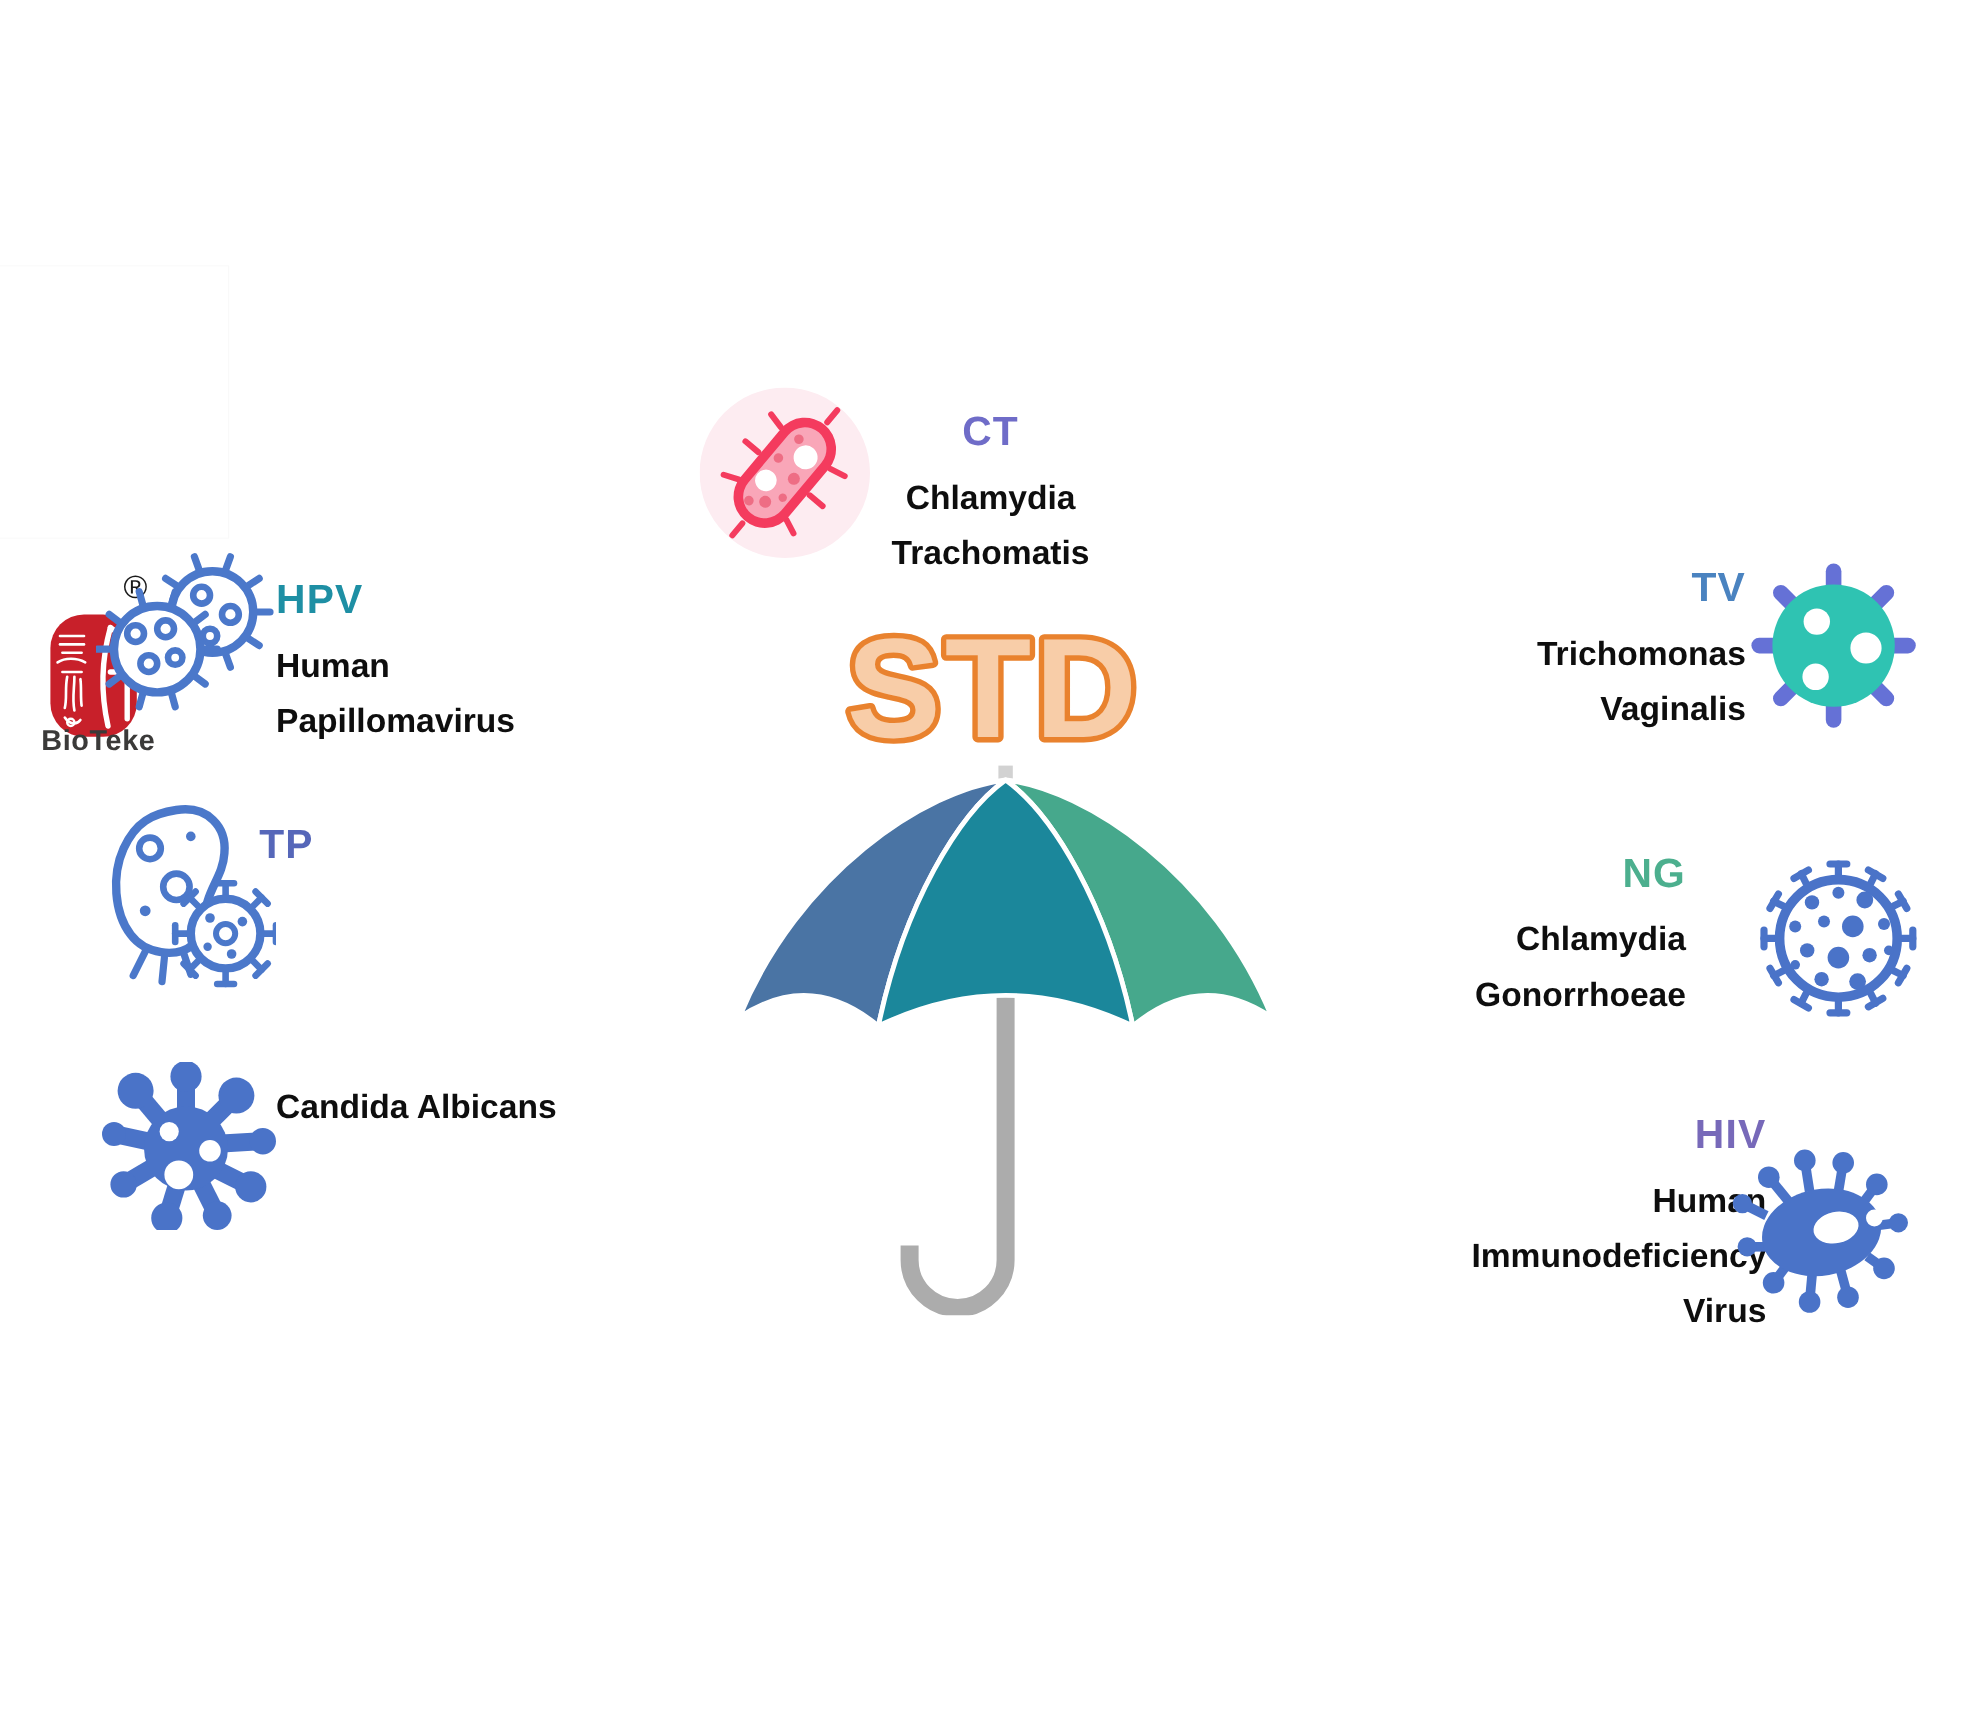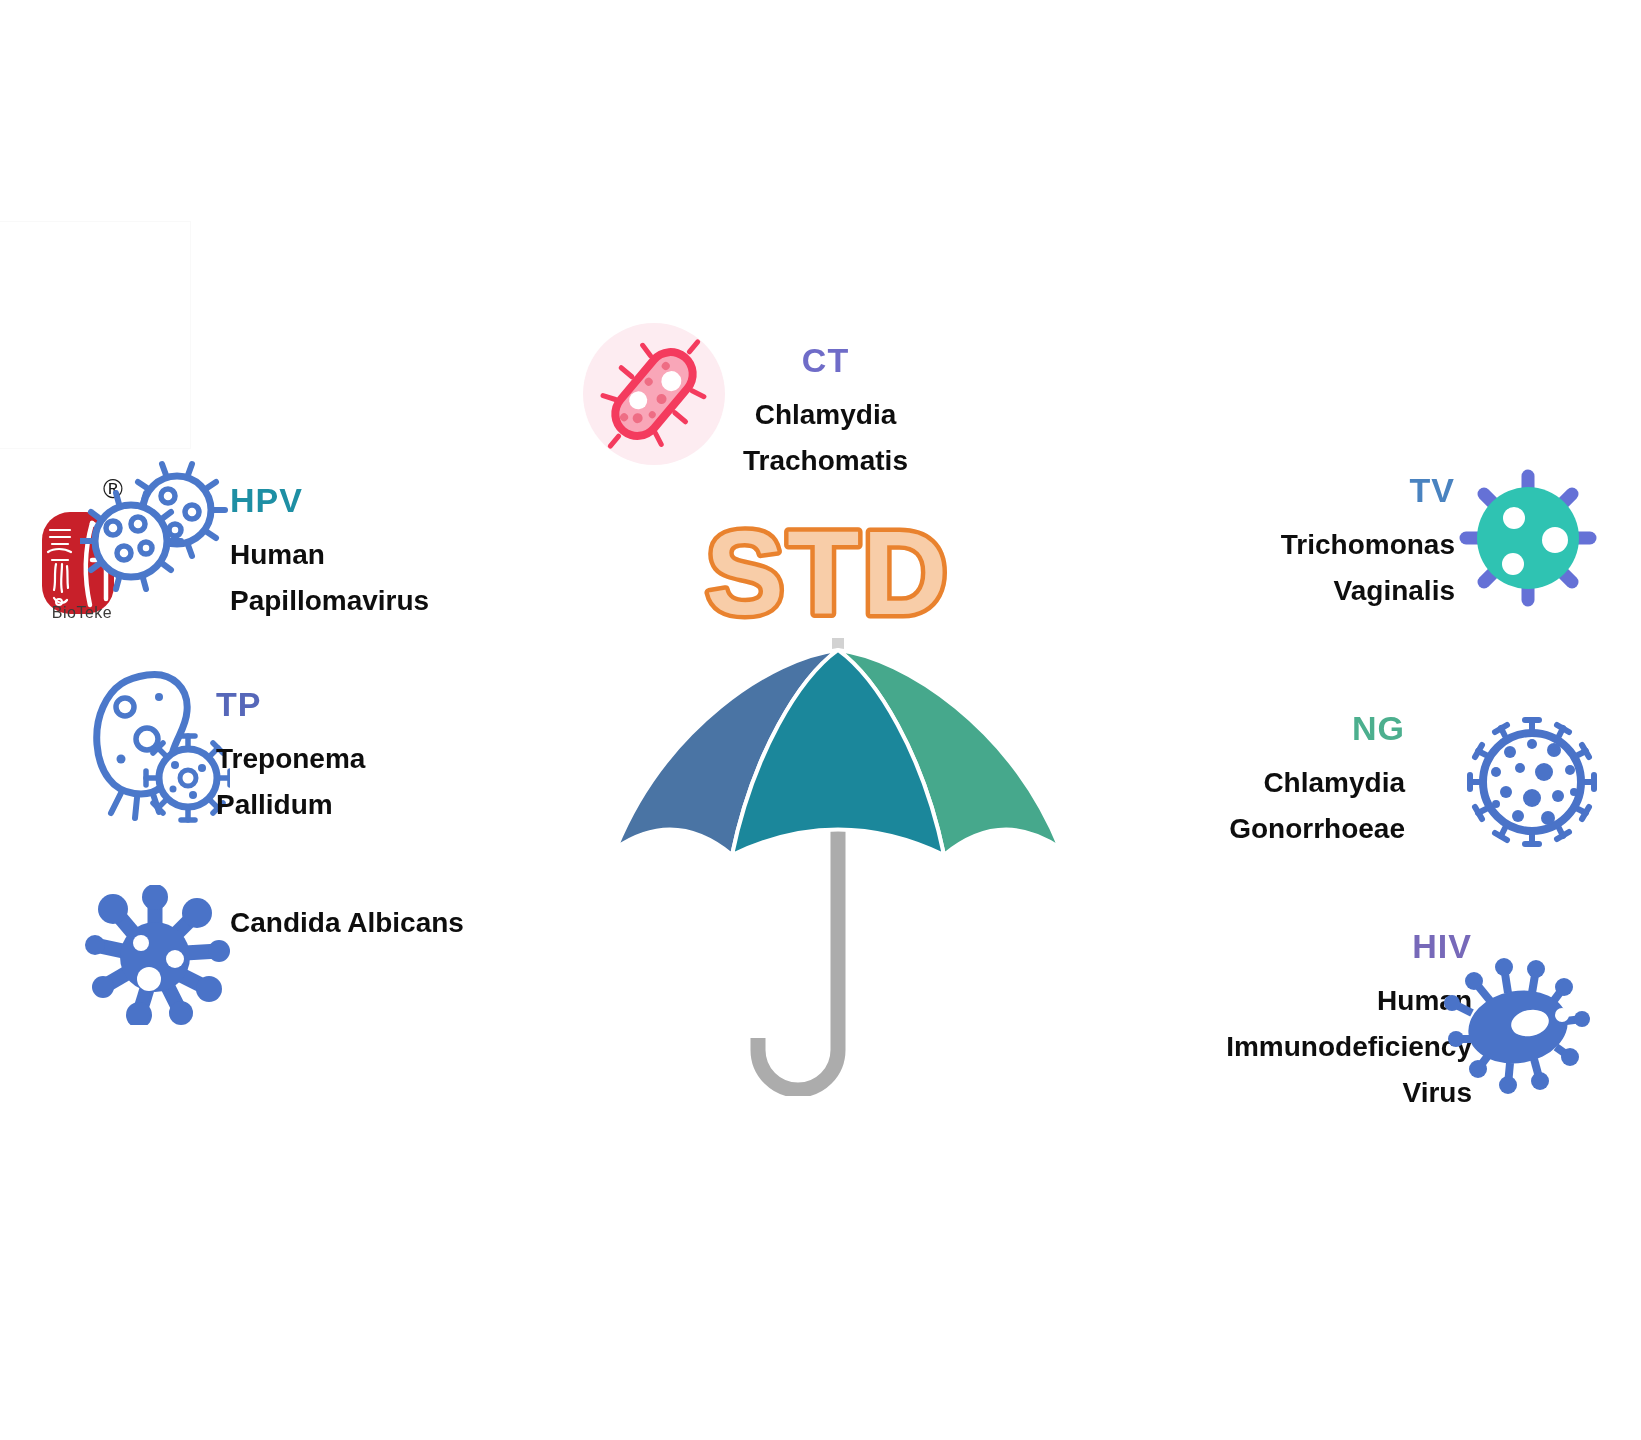--- a/index.html
+++ b/index.html
@@ -8,21 +8,21 @@
     background:#ffffff;
     font-family:"Liberation Sans", sans-serif;
   }
   .abs { position:absolute; }
   
   #logo-box { left:0; top:222px; width:190px; height:226px; background:#ffffff;
               box-shadow:0 0 0 1px rgba(0,0,0,0.025); }
   #seal-svg { left:40px; top:288px; }
   #reg-mark { left:103px; top:252px; font-size:27px; color:#1a1a1a; line-height:30px; }
   #brand-name { left:30px; top:382px; width:104px; text-align:center;
-                font-size:16px; font-weight:normal; letter-spacing:0.5px; }
+                font-size:24px; font-weight:bold; letter-spacing:0.5px; }
   
   .pathogen { position:absolute; }
   .abbr  { font-size:34px; font-weight:bold; letter-spacing:1px; line-height:40px; margin-bottom:12px; }
   .pname { font-size:28px; font-weight:bold; color:#0e0e0e; line-height:46px; }
   .pline { display:block; }
   .align-left   { text-align:left; }
   .align-center { text-align:center; }
   .align-right  { text-align:right; }
   #ct-block  { left:703px;  top:320px; width:245px;margin-top:20px; }
   #hpv-block { left:230px;  top:468px; width:400px;margin-top:12px; }
@@ -210,24 +210,20 @@
     <g fill="#4b78ca">
       <circle cx="90" cy="100" r="4"></circle>
         <circle cx="117" cy="103" r="4"></circle>
       <circle cx="108" cy="130" r="4"></circle>
         <circle cx="88" cy="124" r="3.5"></circle>
     </g>
   </svg>
 
   <div class="pathogen align-left" id="tp-block">
     <div class="abbr" style="color: rgb(86, 103, 185);">TP</div>
-    <div class="pname">
-      <span class="pline">Treponema</span>
-      <span class="pline">Pallidum</span>
-    </div>
   </div>
 
   <svg class="abs" id="ca-icon" width="145" height="140" viewBox="0 0 145 140">
     <g stroke="#4a73c8" stroke-width="15">
       <line x1="55" y1="56" x2="28" y2="24"></line>
         <line x1="70" y1="40" x2="70" y2="12"></line>
       <line x1="88" y1="52" x2="112" y2="28"></line>
         <line x1="100" y1="68" x2="134" y2="66"></line>
       <line x1="96" y1="90" x2="124" y2="104"></line>
         <line x1="82" y1="100" x2="96" y2="128"></line>

